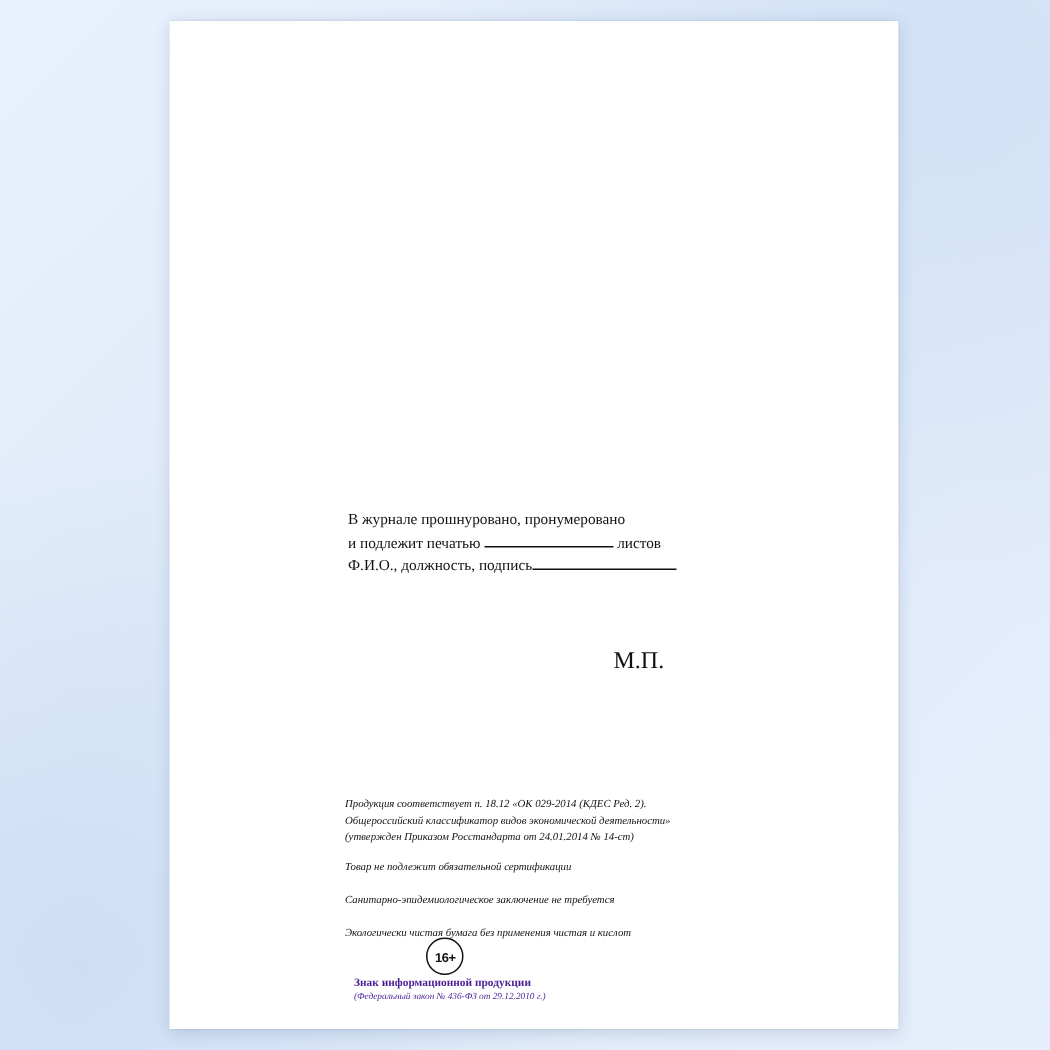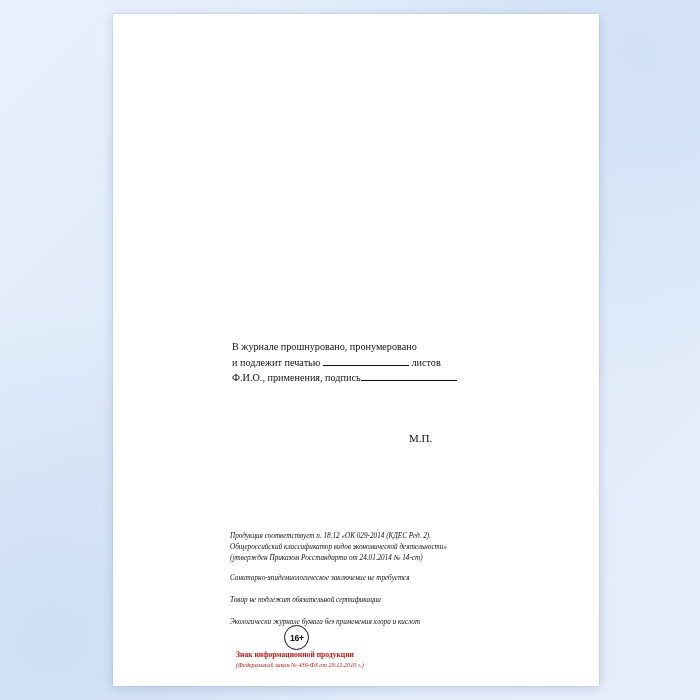--- a/index.html
+++ b/index.html
@@ -67,21 +67,21 @@
   .u-w1 { width: 86px; }
   .u-w2 { width: 36px; }
   .u-w3 { width: 112px; }
   .u-w4 { width: 22px; }
   .u-w5 { width: 96px; }
 
   .mp {
     position: absolute;
     left: 296px;
     top: 418px;
-    font-size: 11px;
+    font-size: 16px;
     color: #111;
   }
 
   
   .legal {
     position: absolute;
     left: 117px;
     top: 517px;
     width: 320px;
     color: #111;
@@ -120,21 +120,21 @@
     align-items: center;
     justify-content: center;
     font-size: 8.6px;
     font-weight: bold;
     color: #111;
     font-family: "Liberation Sans", sans-serif;
     letter-spacing: -0.3px;
   }
   .age-texts {
     margin-left: 6px;
-    color: #b91c1c;
+    color: #4c1d95;
     font-family: Liberation Serif, serif;
   }
   .age-title {
     font-size: 7.6px;
     font-weight: bold;
     line-height: 10px;
   }
   .age-sub {
     font-size: 6.2px;
     font-style: italic;
@@ -152,35 +152,35 @@
       <div class="cert-block">
         <div class="cert-line">
           <span>В журнале прошнуровано, пронумеровано</span>
         </div>
         <div class="cert-line">
           <span>и подлежит печатью</span>
           <span class="u-fill u-w1"></span>
           <span>листов</span>
         </div>
         <div class="cert-line">
-          <span>Ф.И.О., применения, подпись</span><span class="u-fill u-w5"></span>
+          <span>Ф.И.О., должность, подпись</span><span class="u-fill u-w5"></span>
         </div>
       </div>
 
       <div class="mp">М.П.</div>
 
       <div class="legal">
         <div class="group">
           <p>Продукция соответствует п. 18.12 «ОК 029-2014 (КДЕС Ред. 2).</p>
           <p class="ital">Общероссийский классификатор видов экономической деятельности»</p>
           <p class="ital">(утвержден Приказом Росстандарта от 24.01.2014 № 14-ст)</p>
         </div>
+        <p class="spaced">Товар не подлежит обязательной сертификации</p>
         <p class="spaced">Санитарно-эпидемиологическое заключение не требуется</p>
-        <p class="spaced">Товар не подлежит обязательной сертификации</p>
-        <p class="spaced">Экологически журнале бумага без применения хлора и кислот</p>
+        <p class="spaced">Экологически чистая бумага без применения чистая и кислот</p>
       </div>
 
       <div class="agemark">
         <div class="age-badge">16+</div>
         <div class="age-texts">
           <div class="age-title">Знак информационной продукции</div>
           <div class="age-sub">(Федеральный закон № 436-ФЗ от 29.12.2010 г.)</div>
         </div>
       </div>
 

